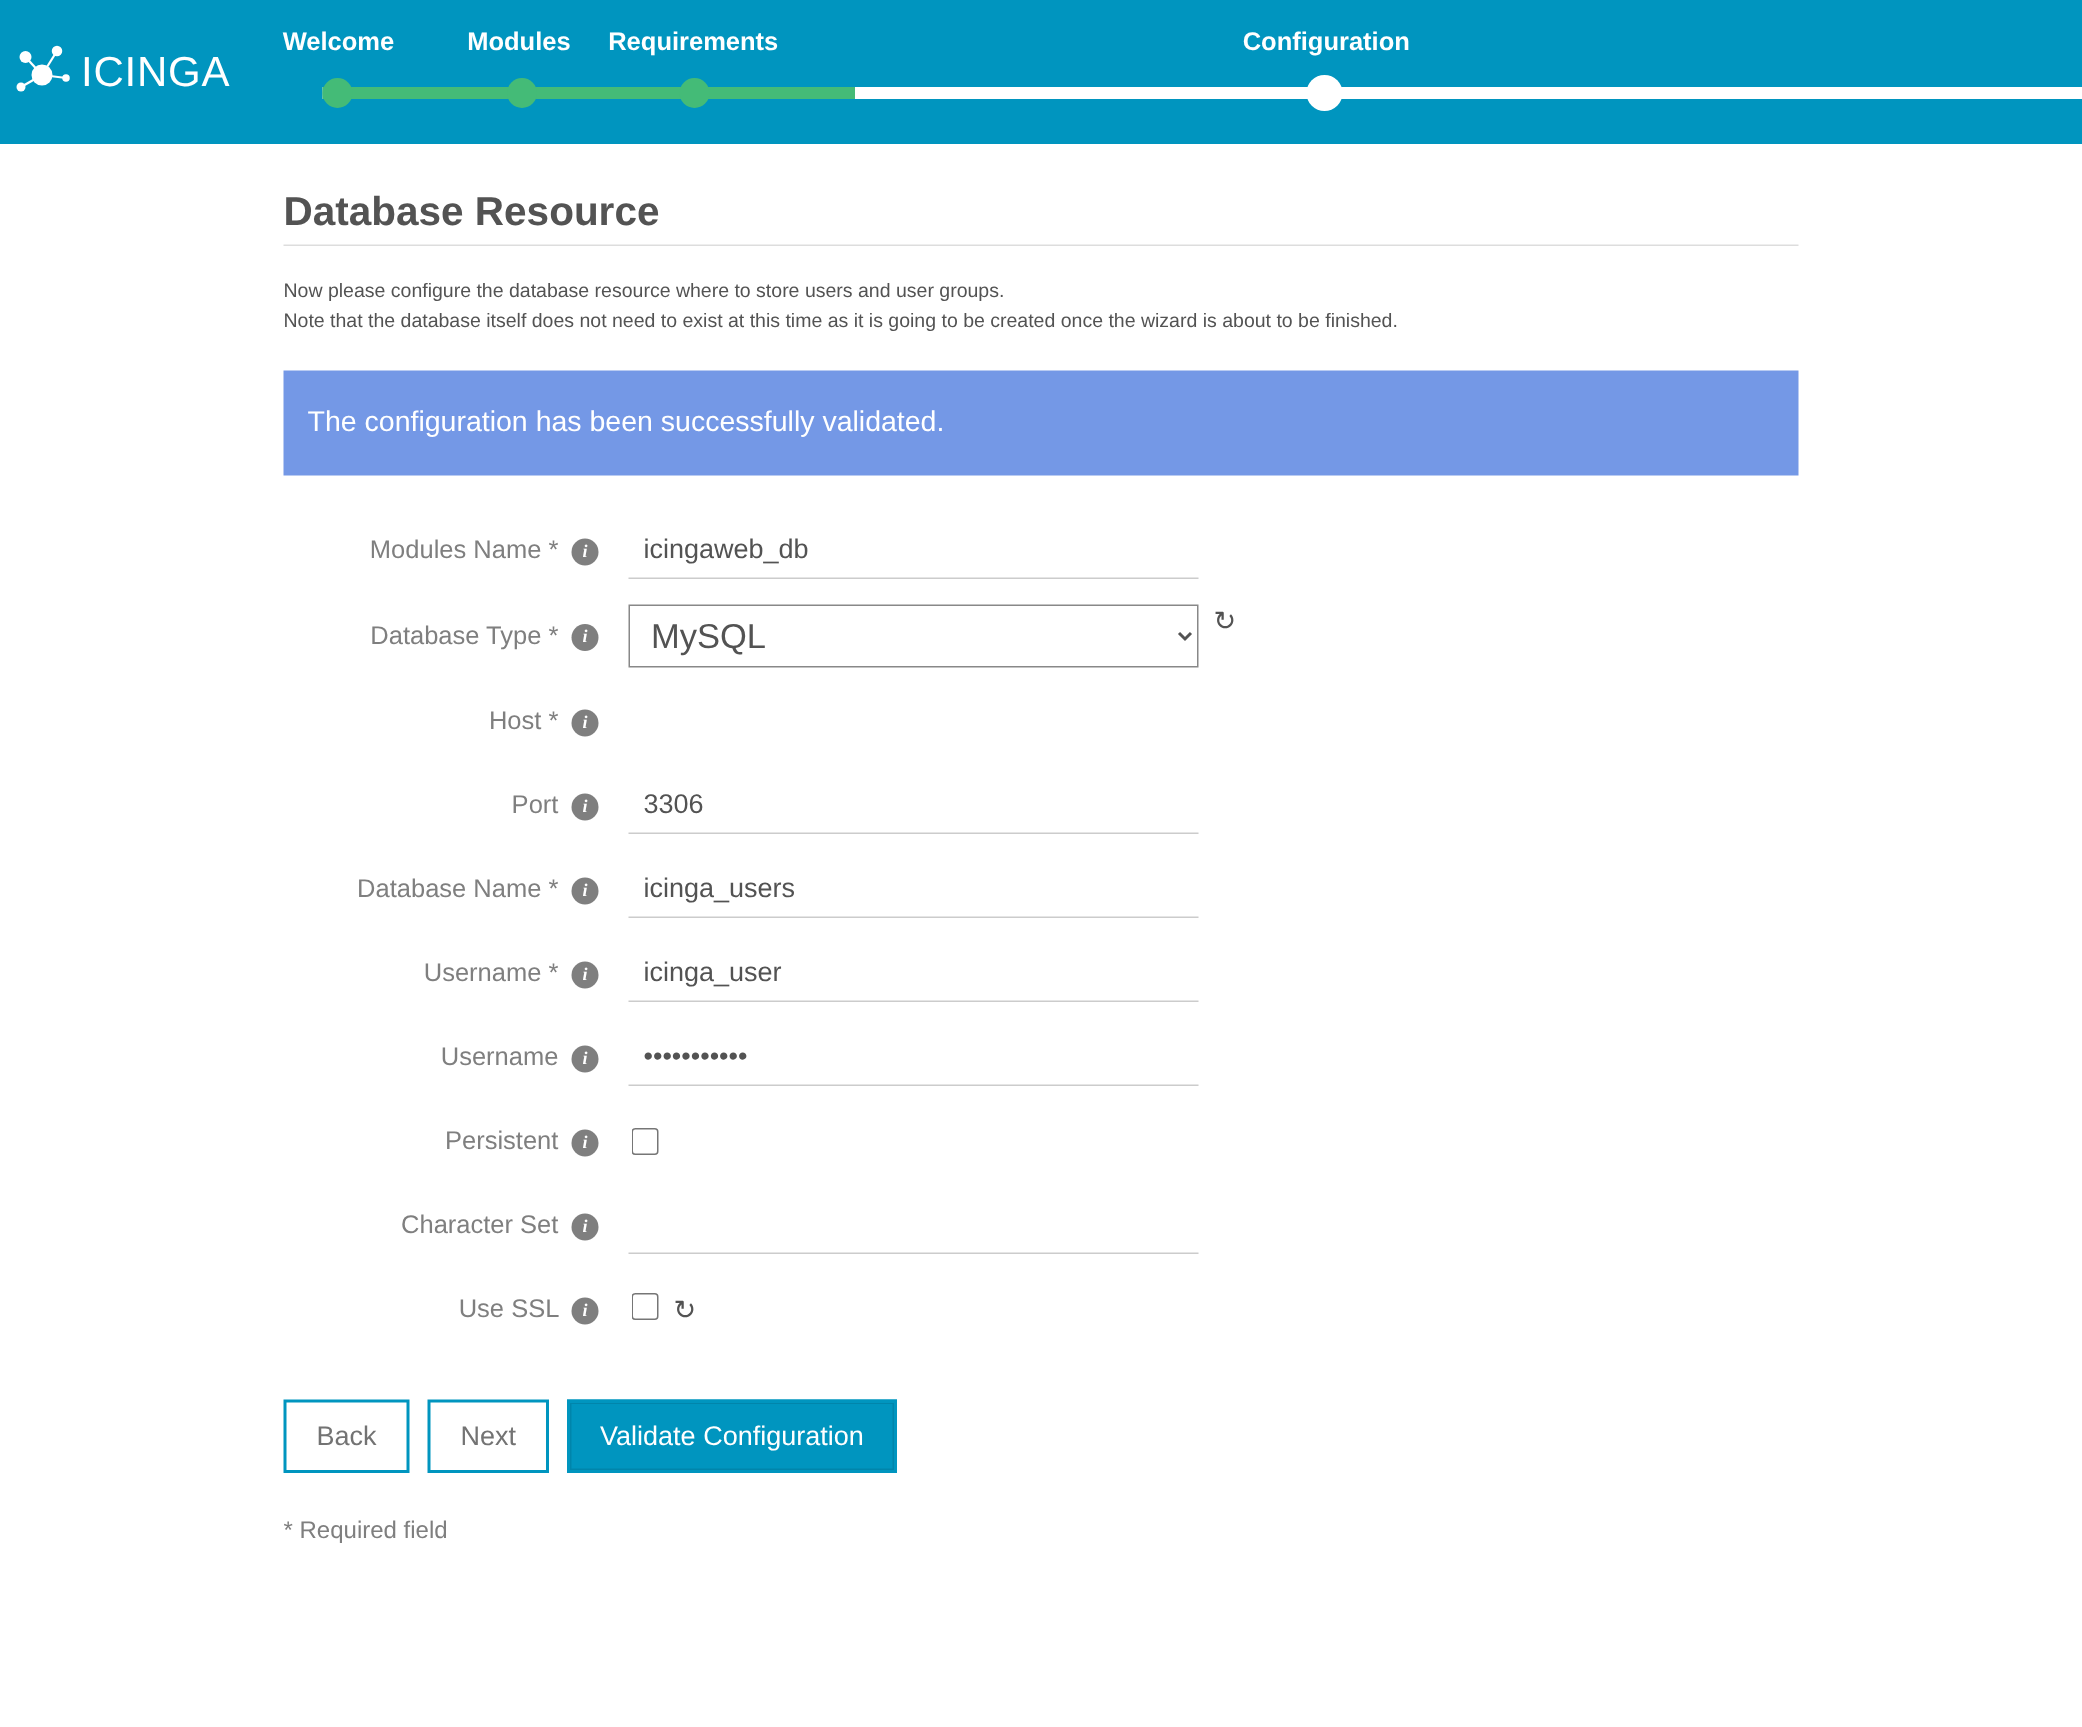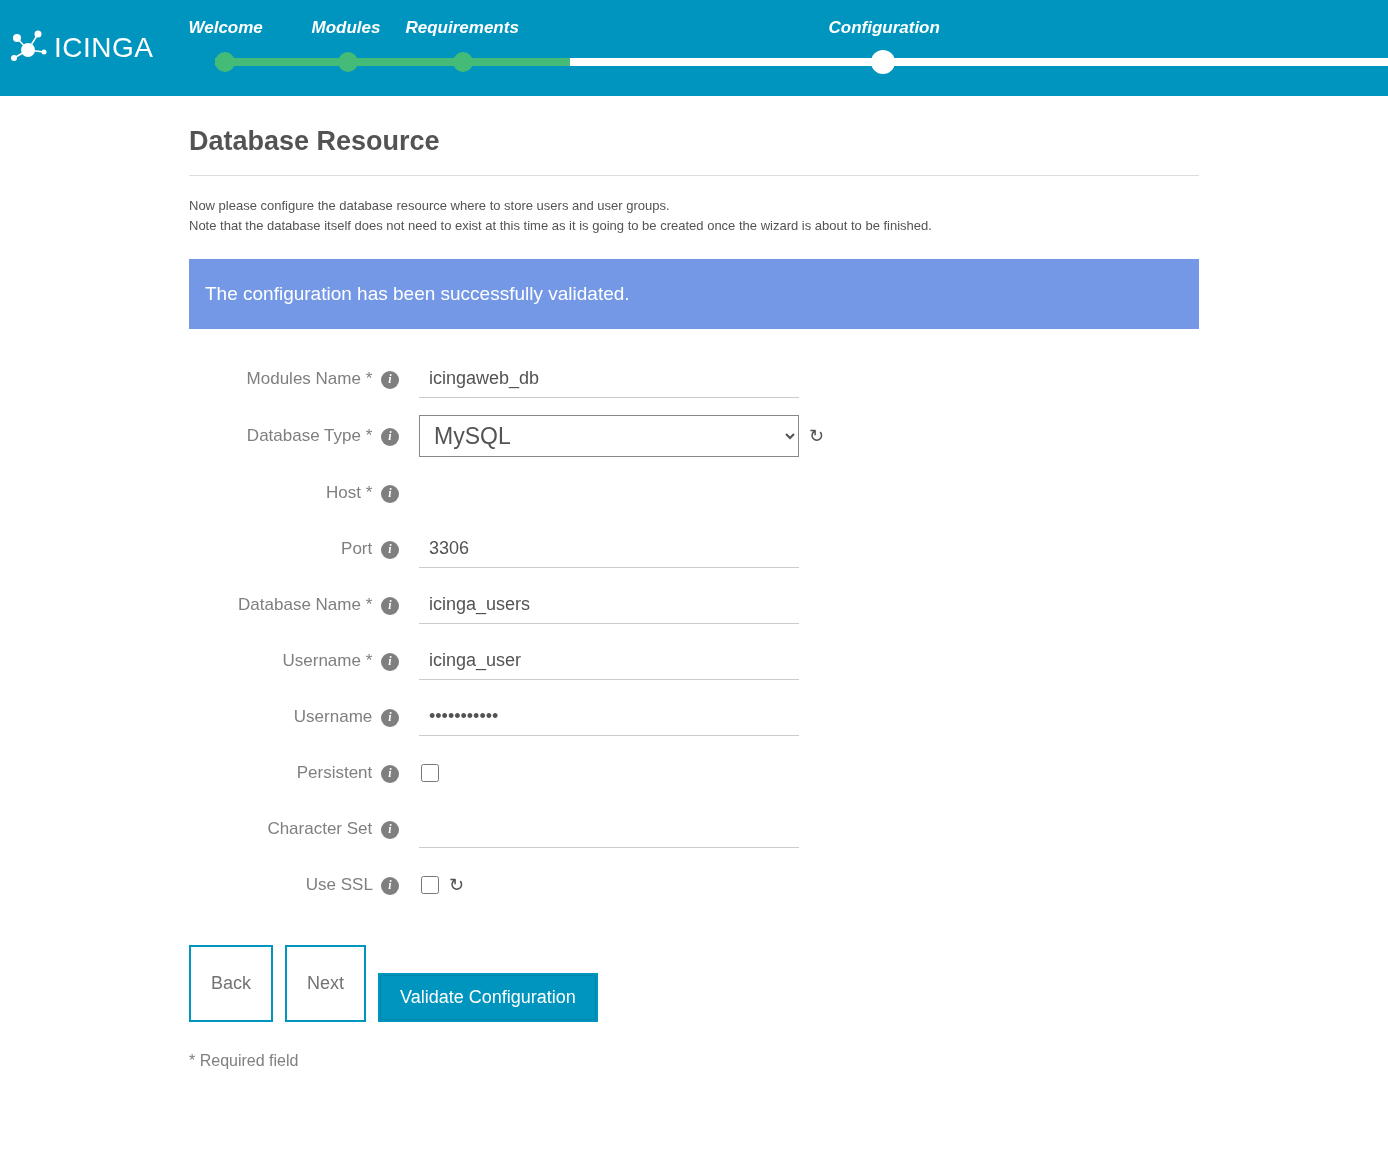--- a/index.html
+++ b/index.html
@@ -29,21 +29,20 @@
     .logo-text {
       font-size: 28px;
       font-weight: 400;
       letter-spacing: 0.5px;
     }
     
     .wizard-bar {
       flex: 1;
       position: relative;
       height: 80px;
-      font-style: italic;
     }
     
     .wizard-labels {
       position: absolute;
       top: 10px;
       left: 0;
       right: 0;
       display: flex;
     }
     
@@ -85,21 +84,21 @@
     .content {
       max-width: 1010px;
       margin: 0 auto;
       padding: 30px 0 40px 0;
     }
     
     h1 {
       font-size: 27px;
       font-weight: 700;
       color: #535353;
-      padding-bottom: 18px;
+      padding-bottom: 6px;
       border-bottom: 1px solid #ddd;
       margin-bottom: 20px;
     }
     
     .description {
       font-size: 13px;
       line-height: 1.5;
       color: #535353;
       margin-bottom: 24px;
     }
@@ -142,21 +141,21 @@
       font-weight: bold;
       font-style: italic;
       font-family: Georgia, serif;
       margin-left: 4px;
       vertical-align: middle;
     }
     
     .form-input-wrap {
       margin-left: 20px;
       display: flex;
-      align-items: center;
+      align-items: flex-start;
     }
     
     .form-input {
       width: 380px;
       border: none;
       border-bottom: 1px solid #ccc;
       padding: 8px 10px;
       font-size: 18px;
       color: #535353;
       background: transparent;
@@ -201,21 +200,20 @@
       color: #737373;
       cursor: pointer;
       font-family: inherit;
     }
     
     .btn-primary {
       background: #0095bf;
       color: #fff;
       border-color: #0095bf;
       box-shadow: inset 0 0 0 1px rgba(0,0,0,0.1);
-      margin-top: 28px;
     }
     
     .hint {
       font-size: 16px;
       color: #7f7f7f;
     }
   </style>
 </head>
 <body>
 

